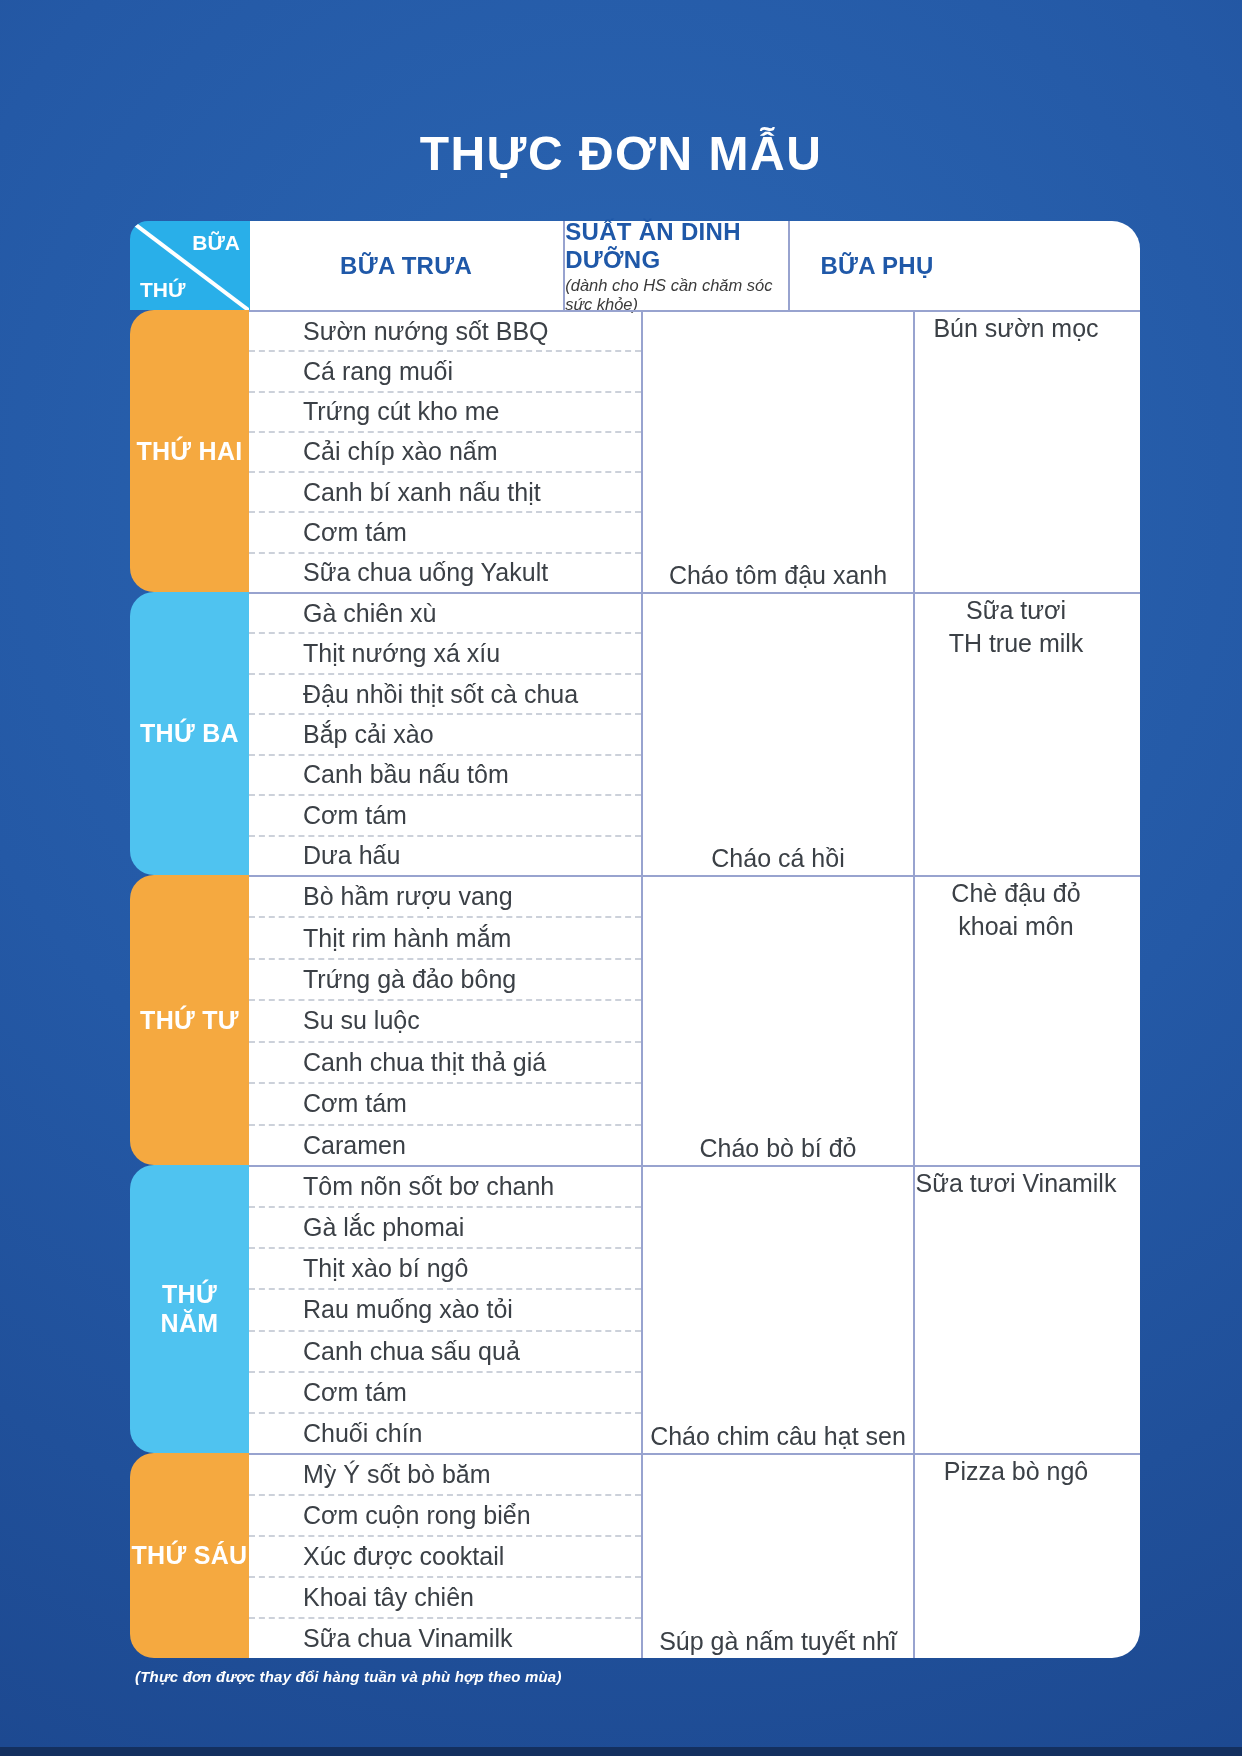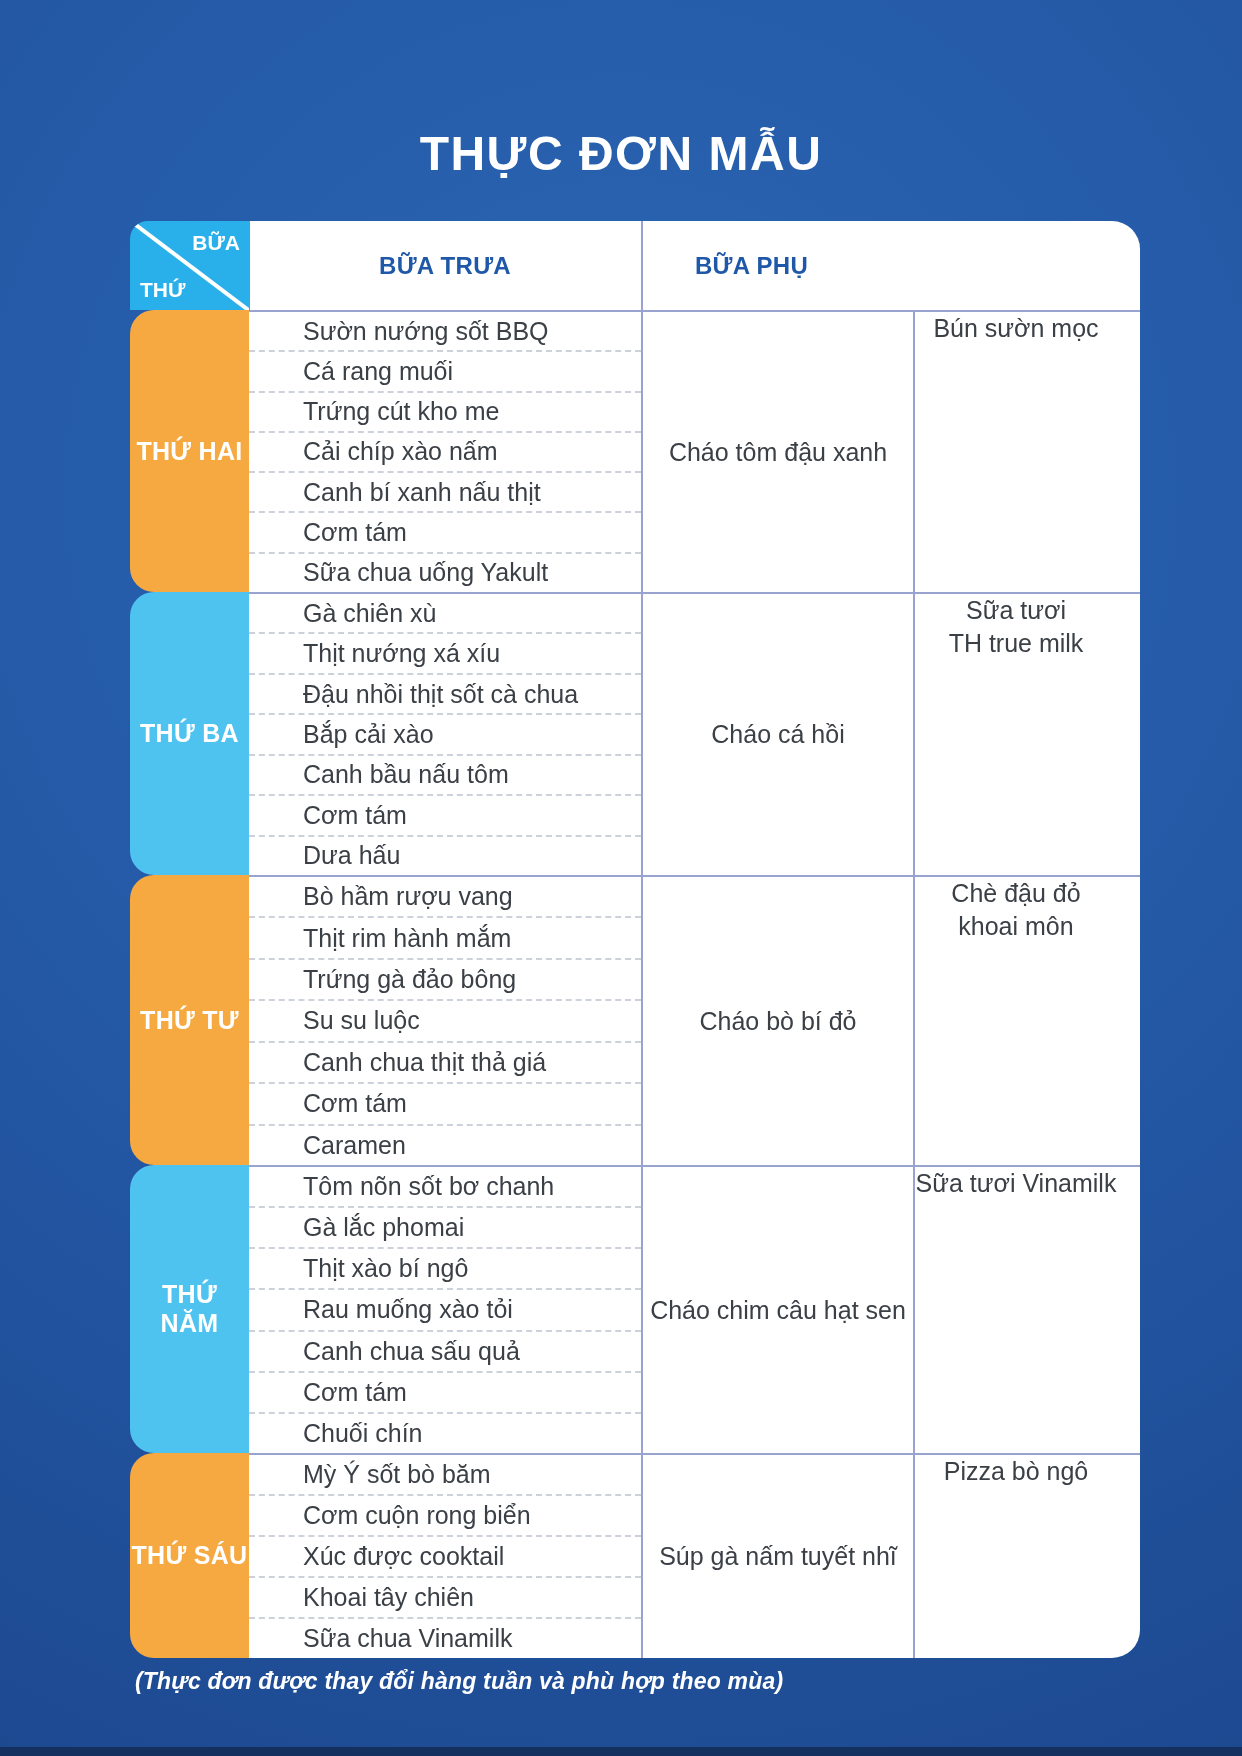--- a/index.html
+++ b/index.html
@@ -49,42 +49,46 @@
     position:absolute;left:119px;top:0;width:891px;height:100%;
     display:flex;box-sizing:border-box;border-top:2px solid #98a3cf;
   }
   .lunch-cell{width:394px;box-sizing:border-box;border-right:2px solid #98a3cf;display:flex;flex-direction:column;}
   .lunch-item{
     flex:1;display:flex;align-items:center;padding-left:54px;
     color:#3b4046;font-size:25px;box-sizing:border-box;
   }
   .lunch-item:not(:last-child){border-bottom:2px dashed #ccd1da;}
   .nutrition-cell{width:272px;box-sizing:border-box;border-right:2px solid #98a3cf;
-    display:flex;flex-direction:column;align-items:center;justify-content:center;}
+    display:flex;flex-direction:column;align-items:center;justify-content:flex-end;}
   .snack-cell{width:202px;display:flex;flex-direction:column;align-items:center;justify-content:flex-start;}
   .center-line{color:#3b4046;font-size:25px;line-height:1.32;text-align:center;}
   
   .footer-note{
     position:absolute;left:135px;top:1668px;color:#ffffff;
-    font-size:23px;font-style:italic;font-weight:600;letter-spacing:.2px;
+    font-size:15px;font-style:italic;font-weight:600;letter-spacing:.2px;
   }
 </style>
 </head>
 <body>
 
 <div id="canvas">
 
   <div class="page-title">THỰC ĐƠN MẪU</div>
 
   <div class="menu-table">
     <div class="content-area"></div>
 
     <div class="table-header">
       <div class="header-cell c1">
         <div class="header-label">BỮA TRƯA</div>
+      </div>
+      <div class="header-cell c2">
+        <div class="header-label">SUẤT ĂN DINH DƯỠNG</div>
+        <div class="header-sublabel">(dành cho HS cần chăm sóc sức khỏe)</div>
       </div>
       <div class="header-cell c3">
         <div class="header-label">BỮA PHỤ</div>
       </div>
     </div>
 
     <div class="corner-cell">
       <svg width="119" height="89">
         <line x1="-2" y1="-2" x2="121" y2="91" stroke="#ffffff" stroke-width="4"></line>
       </svg>

